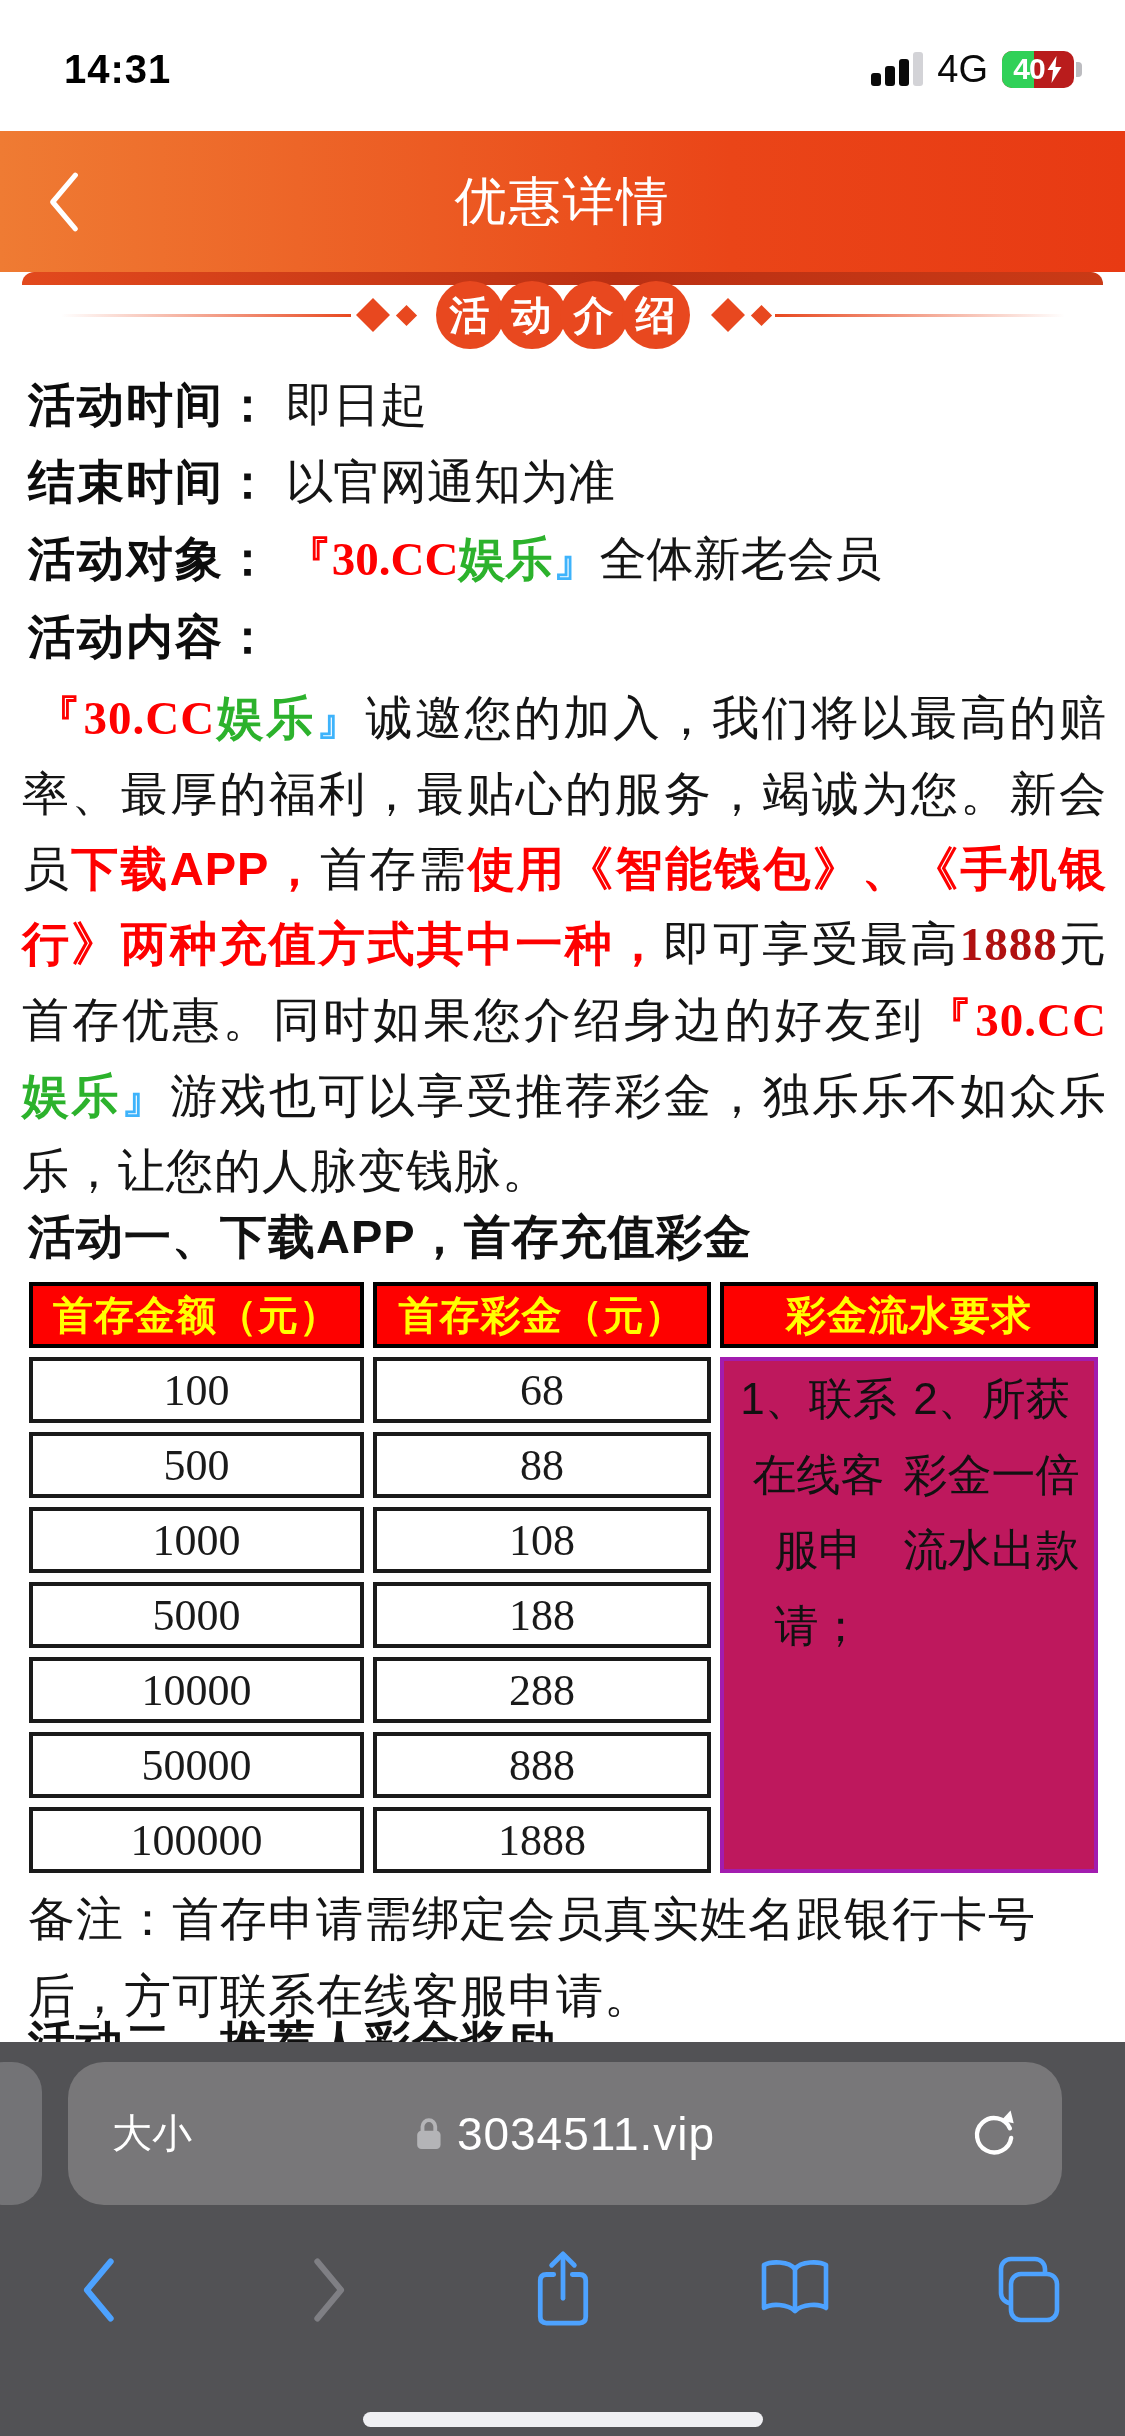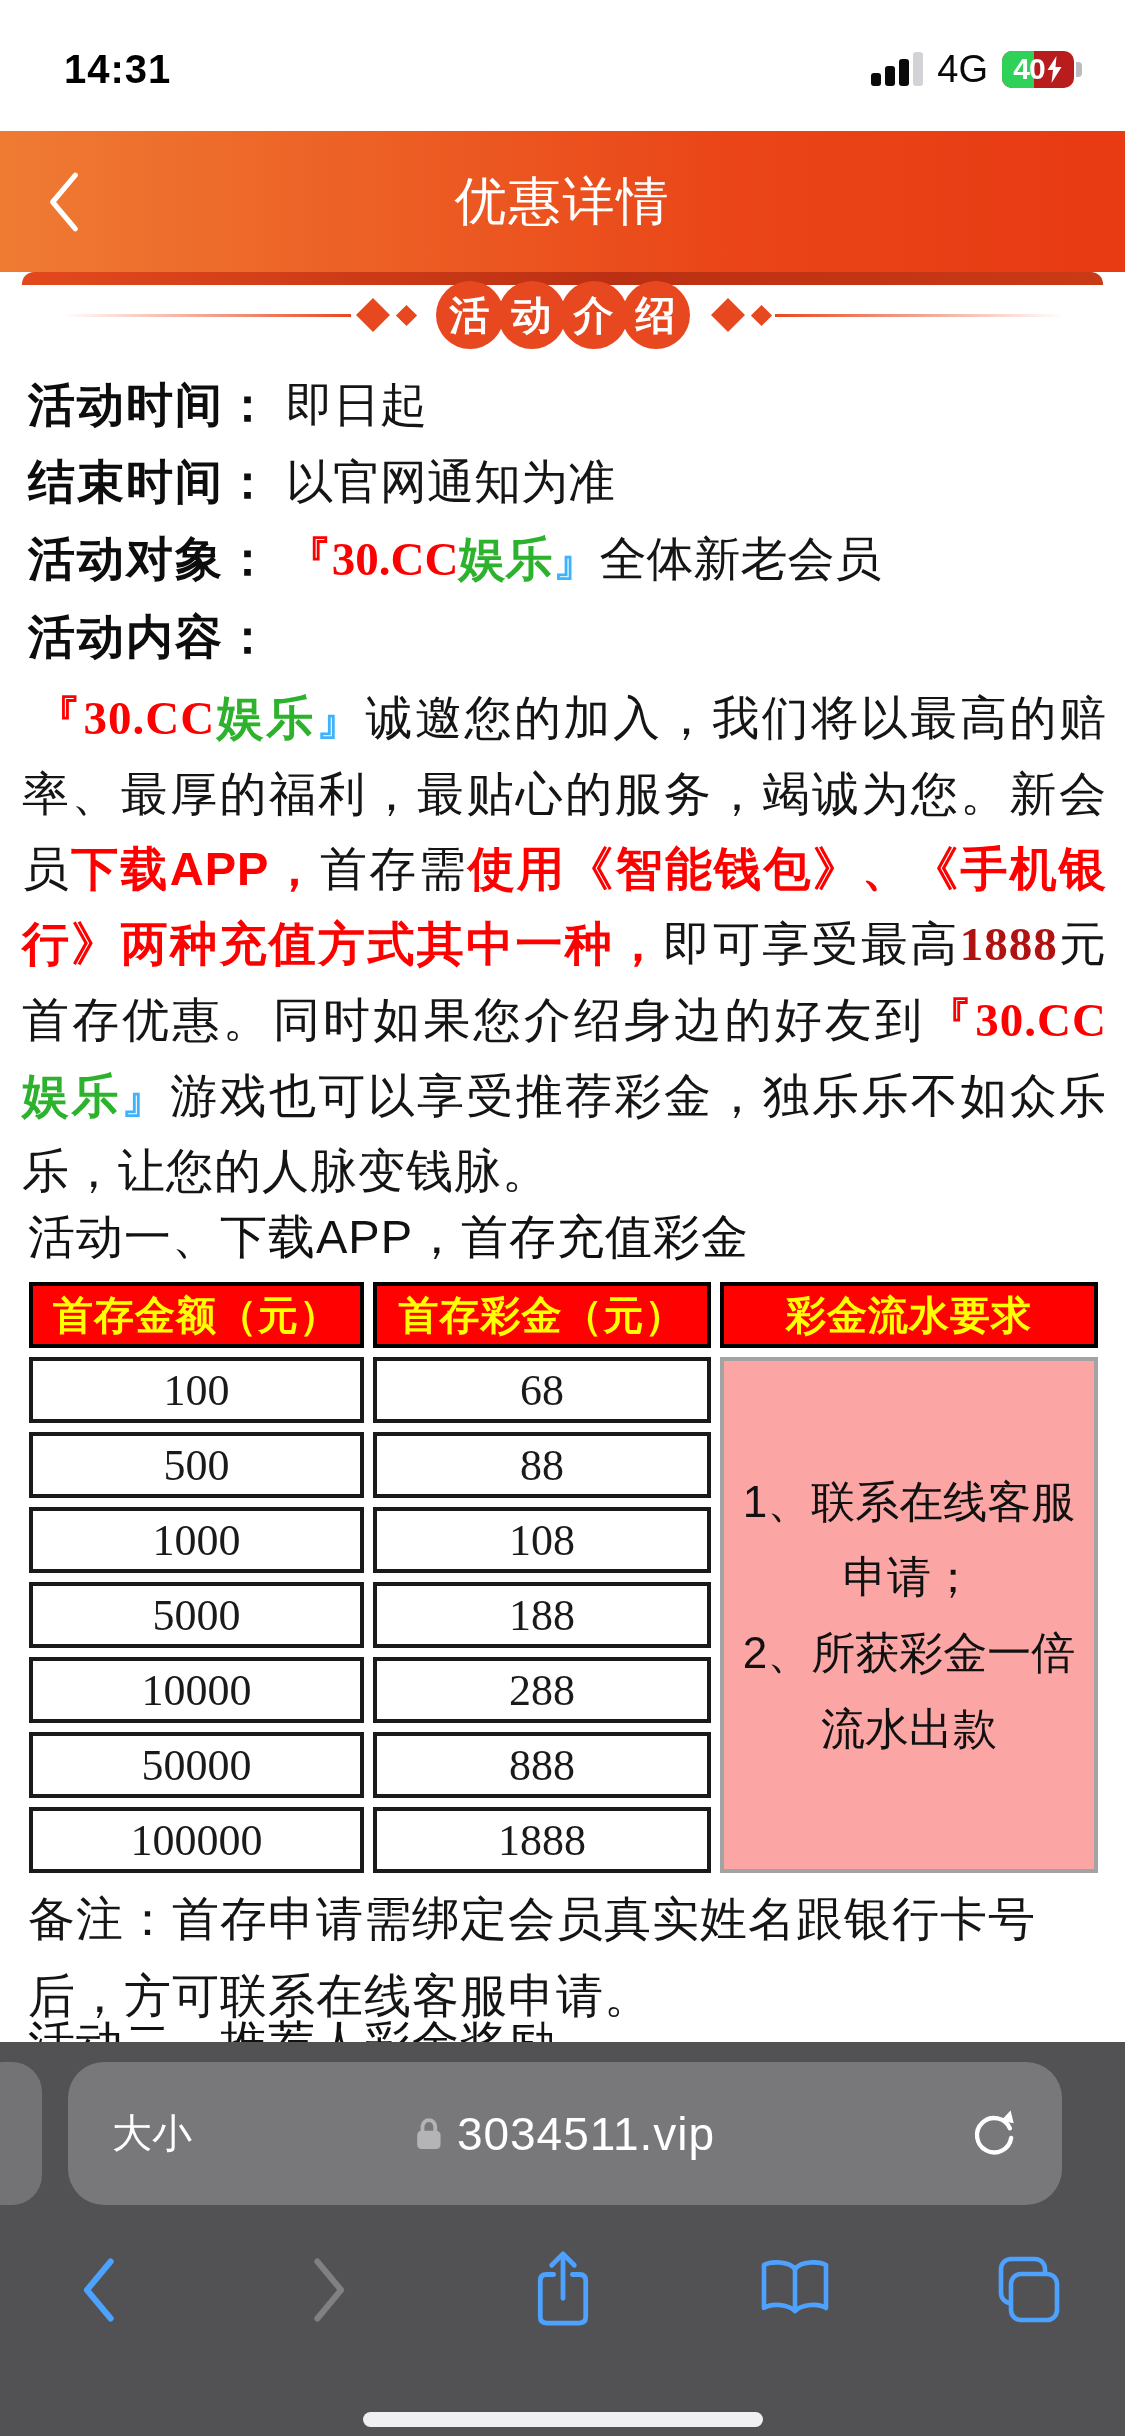--- a/index.html
+++ b/index.html
@@ -52,35 +52,35 @@
   .info-block{position:absolute;top:366px;left:28px;width:1075px;font-size:47px;line-height:77px;}
   .paragraph{position:absolute;top:680px;left:22px;width:1085px;font-size:47px;line-height:75px;
     text-indent:12px;letter-spacing:1px;text-align:justify;}
   .seg-label{font-weight:700;letter-spacing:2px;color:#0d0d0d;}
   .seg-plain{color:#151515;}
   .seg-red-bold{color:#fe0000;font-weight:700;}
   .seg-brand-red{color:#fe0000;font-weight:700;font-family:"Liberation Serif","DejaVu Serif",serif;}
   .seg-brand-green{color:#2cb22c;font-weight:700;}
   .seg-brand-blue{color:#3eb3fb;font-weight:700;}
   .seg-dark-red{color:#b01111;font-weight:700;font-family:"Liberation Serif","DejaVu Serif",serif;}
-  .section-title{position:absolute;left:28px;font-size:47px;color:#111;letter-spacing:1px;}
+  .section-title{position:absolute;left:28px;font-size:47px;color:#111;letter-spacing:1px;font-weight:bold;}
   .section-title.s1{top:1206px;}
   .section-title.s2{top:2012px;}
   
   .promo-table{position:absolute;top:1282px;left:29px;width:1069px;display:flex;gap:9px;box-sizing:border-box;}
   .tcol{display:flex;flex-direction:column;gap:9px;box-sizing:border-box;}
   .tcol.c1{width:335px;}
   .tcol.c2{width:338px;text-align:center;}
   .tcol.c3{flex:1;}
   .th{height:58px;background:#fe0100;border:4px solid #000;color:#ffff00;font-size:40px;font-weight:700;
     display:flex;align-items:center;justify-content:center;letter-spacing:1px;}
   .num-cell{height:58px;border:4px solid #1a1a1a;background:#fff;
     font-family:"Liberation Serif","DejaVu Serif",serif;font-size:44px;color:#1a1a1a;
     display:flex;align-items:center;justify-content:center;}
-  .req-box{flex:1;border:4px solid #a3a3a3;background:#fca5a5;display:flex;flex-direction:column;
+  .req-box{flex:1;border:4px solid #a21caf;background:#be185d;display:flex;flex-direction:row;
     justify-content:center;font-size:44px;color:#111;line-height:1.72;padding:0 12px;}
   .req-line{text-align:center;}
   .note-block{position:absolute;top:1880px;left:28px;width:1075px;font-size:47px;line-height:77px;
     letter-spacing:1px;color:#151515;}
   
   .browser{position:absolute;top:2042px;left:0;width:1125px;height:394px;background:#525255;}
   .tab-edge{position:absolute;top:20px;left:-26px;width:68px;height:143px;border-radius:30px;background:#737376;}
   .url-bar{position:absolute;top:20px;left:68px;width:994px;height:143px;border-radius:36px;background:#787779;
     display:flex;align-items:center;cursor:pointer;}
   .font-size-btn{margin-left:44px;font-size:40px;color:#fff;}

